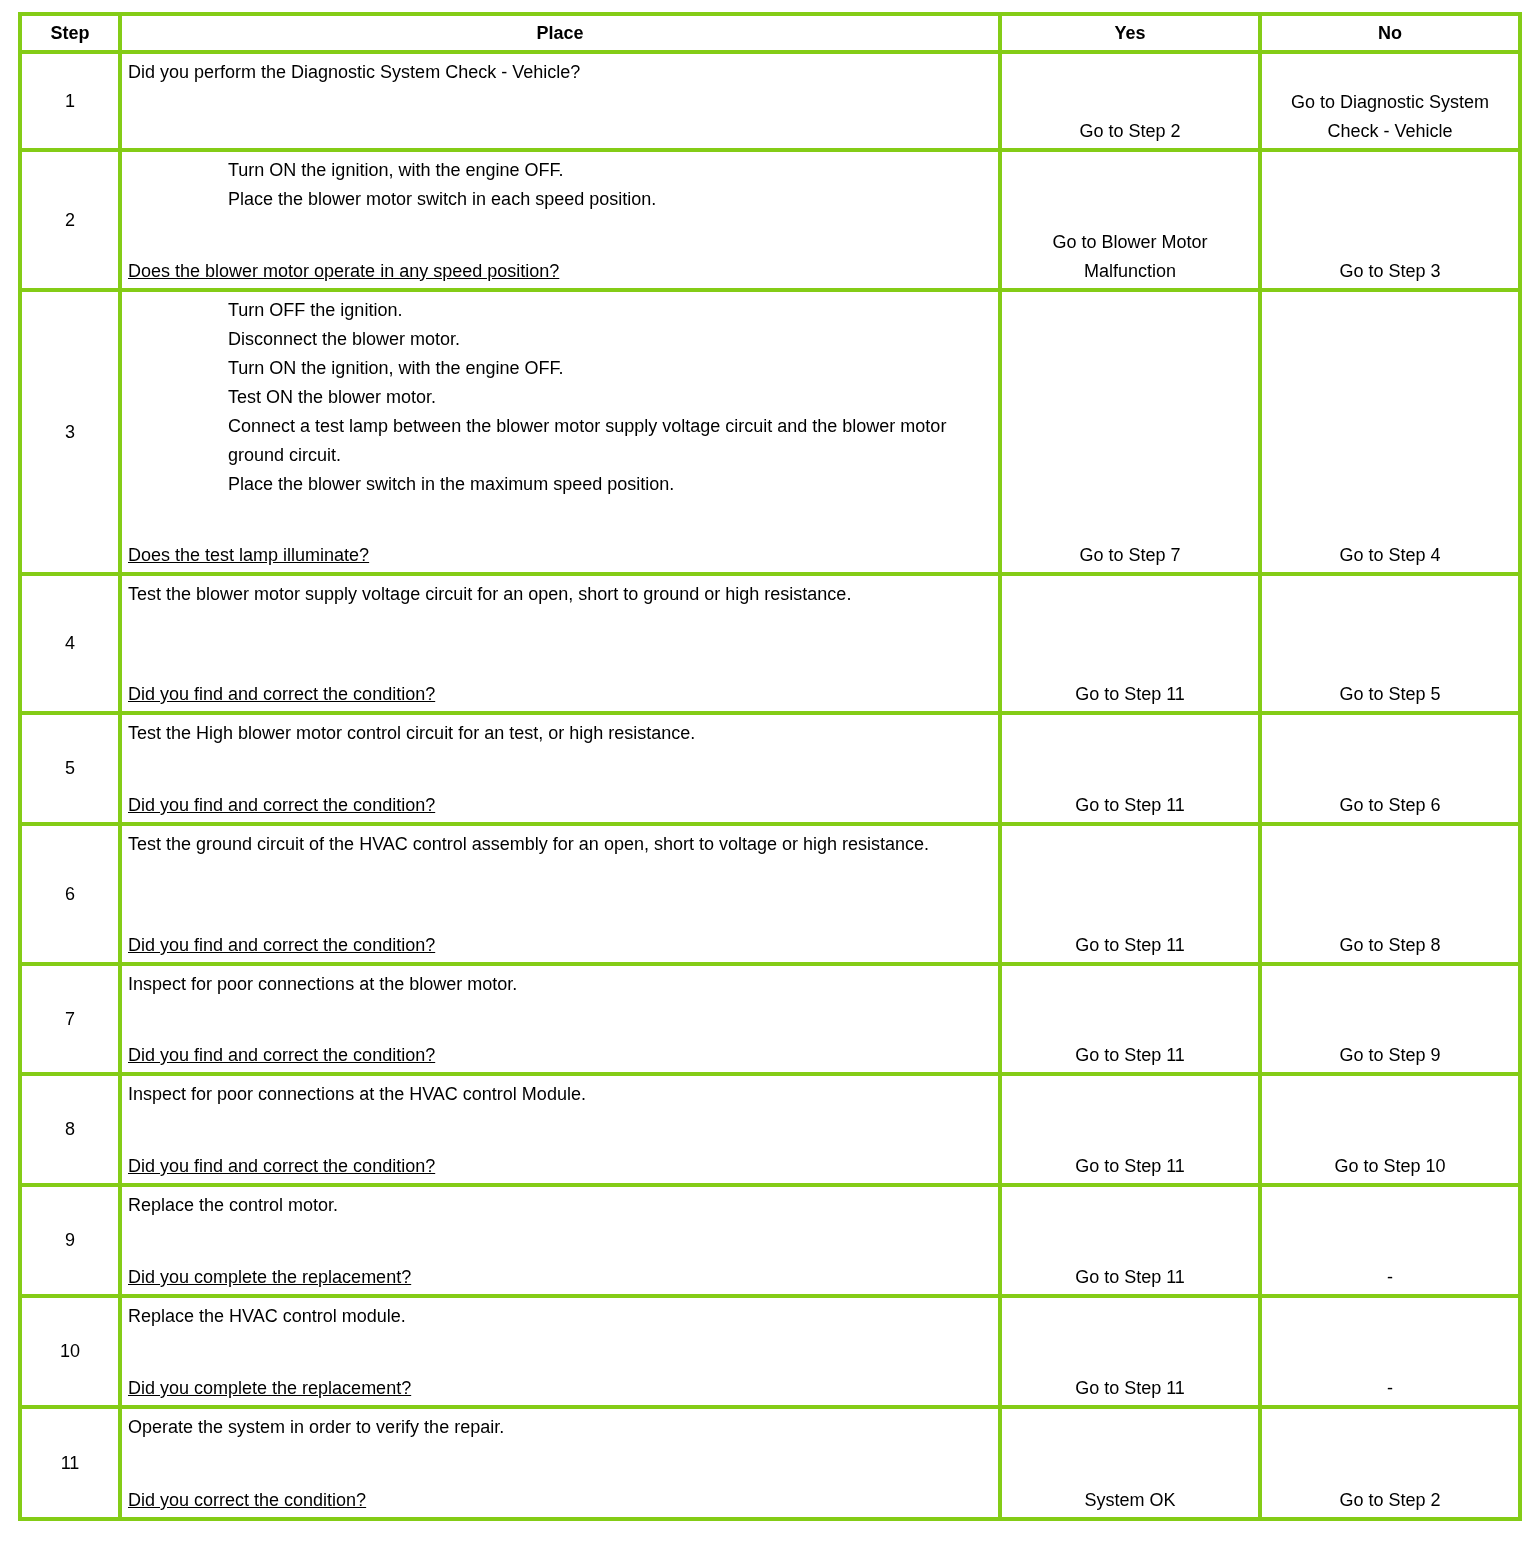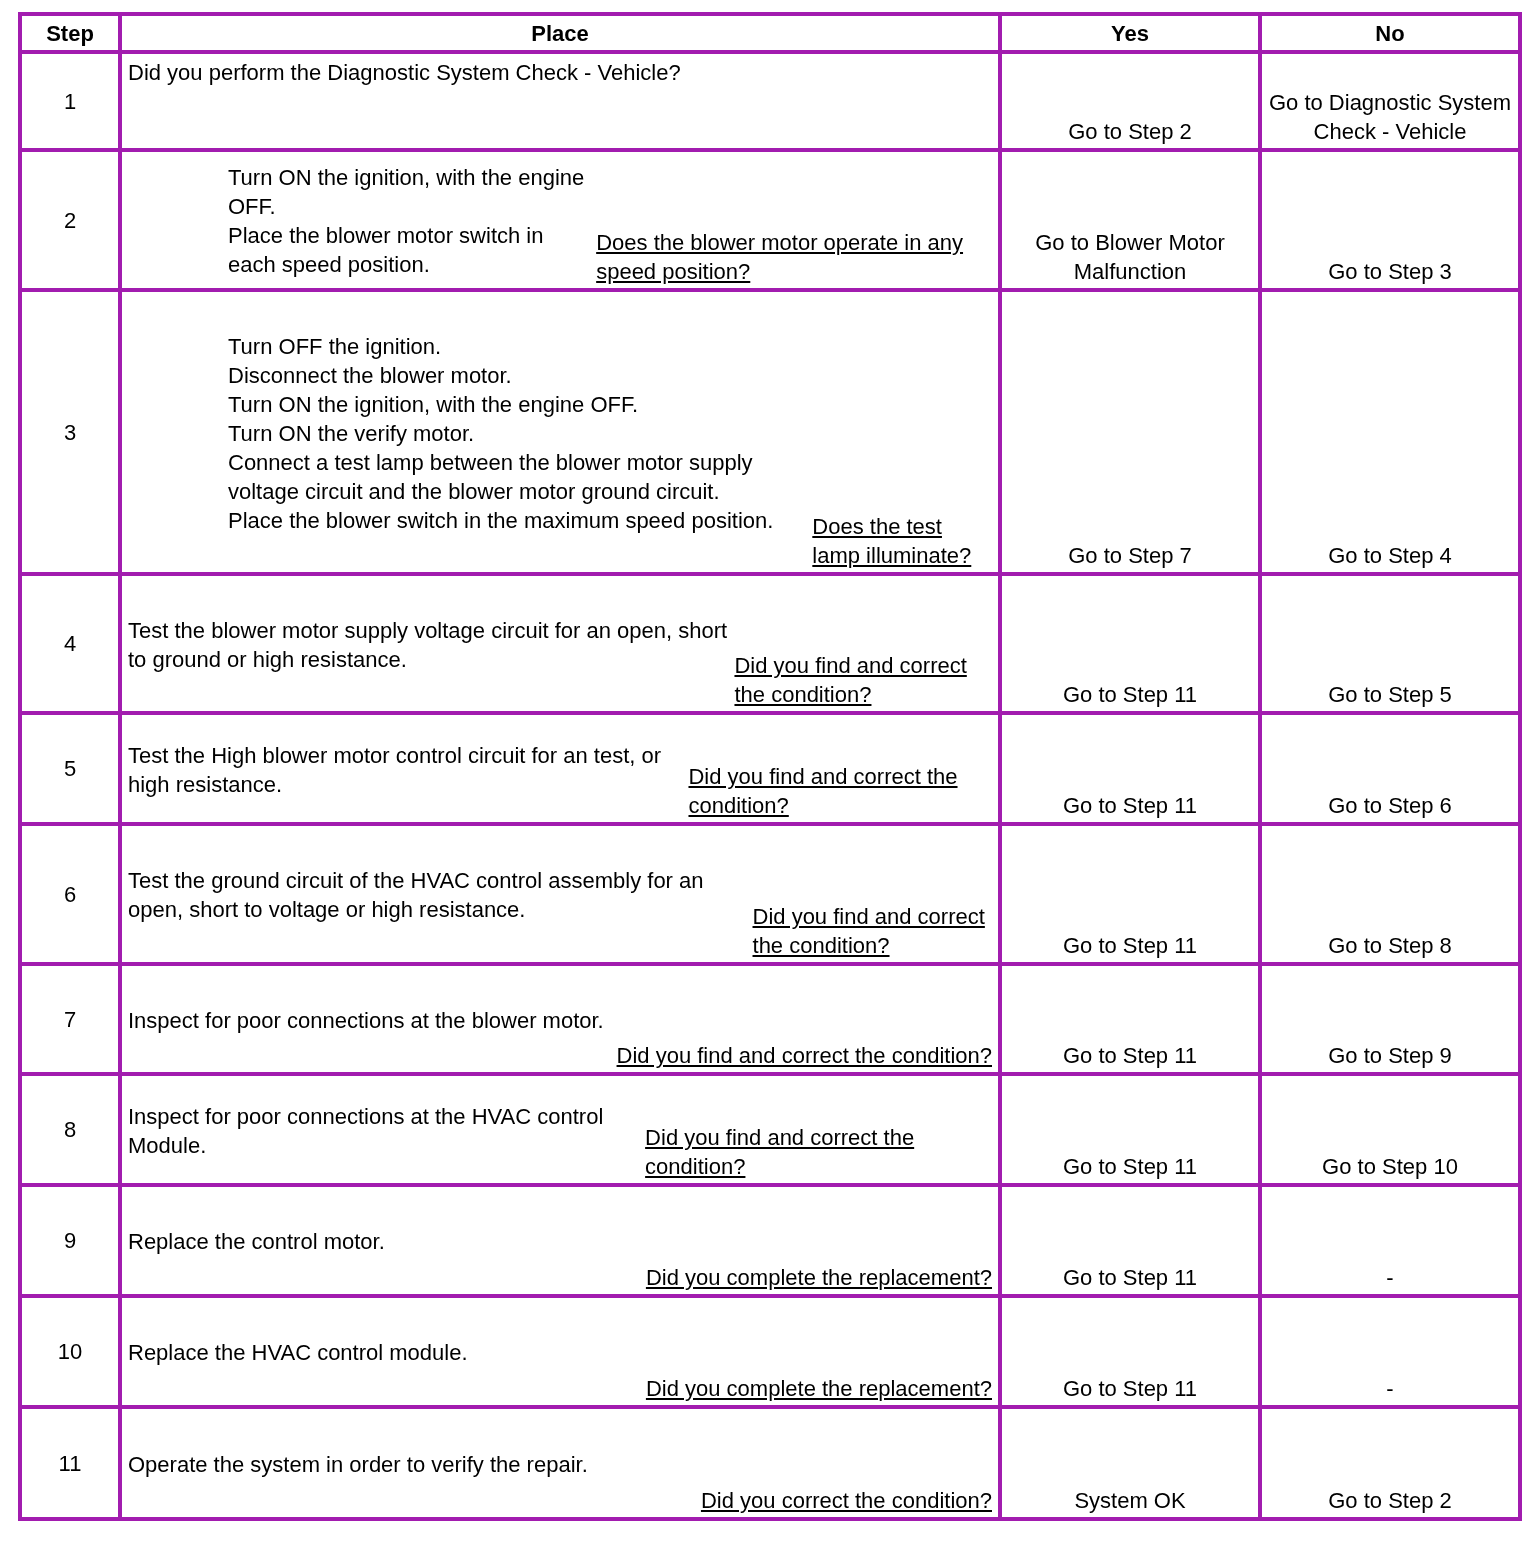--- a/index.html
+++ b/index.html
@@ -1,28 +1,28 @@
 <!DOCTYPE html>
 <html><head>
 <meta charset="utf-8">
 <style>
   html, body { margin:0; padding:0; background:#ffffff; }
   body { width:1536px; height:1556px; position:relative; font-family:"Liberation Sans", sans-serif; color:#000; }
   .tbl { position:absolute; left:18px; top:12px; width:1500px; border-collapse:collapse; table-layout:fixed; }
-  .tbl td, .tbl th { border:4px solid #a21caf; padding:0; font-size:22px; line-height:29px; vertical-align:top; }
+  .tbl td, .tbl th { border:4px solid #84cc16; padding:0; font-size:18px; line-height:29px; vertical-align:top; }
   .tbl th { font-weight:bold; text-align:center; vertical-align:middle; height:34px; }
   col.c-step { width:100px; }
   col.c-action { width:880px; }
   col.c-yes { width:260px; }
   col.c-no { width:260px; }
   td.def { padding:4px 4px 0 6px; height:34px; vertical-align:middle; }
   td.step { text-align:center; vertical-align:middle; }
   td.action { padding:4px 6px 2px 6px; }
   td.yes, td.no { text-align:center; vertical-align:bottom; padding:0 4px 2px 4px; }
-  .act-wrap { display:flex; flex-direction:row; justify-content:space-between; height:100%;align-items:center; }
+  .act-wrap { display:flex; flex-direction:column; justify-content:space-between; height:100%; }
   .sub { padding-left:100px; }
   .q { margin-top:auto;text-decoration:underline; }
 </style>
 </head>
 <body>
 
 <table class="tbl">
   <colgroup>
       <col class="c-step">
       <col class="c-action">
@@ -64,21 +64,21 @@
     </tr>
 
     <tr style="height:282px">
       <td class="step">3</td>
       <td class="action">
         <div class="act-wrap" style="height:274px">
           <div>
             <div class="sub">Turn OFF the ignition.</div>
             <div class="sub">Disconnect the blower motor.</div>
             <div class="sub">Turn ON the ignition, with the engine OFF.</div>
-            <div class="sub">Turn ON the verify motor.</div>
+            <div class="sub">Test ON the blower motor.</div>
             <div class="sub">Connect a test lamp between the blower motor supply voltage circuit and the blower motor ground circuit.</div>
             <div class="sub">Place the blower switch in the maximum speed position.</div>
           </div>
           <div class="q">Does the test lamp illuminate?</div>
         </div>
       </td>
       <td class="yes">Go to Step 7</td>
       <td class="no">Go to Step 4</td>
     </tr>
 

